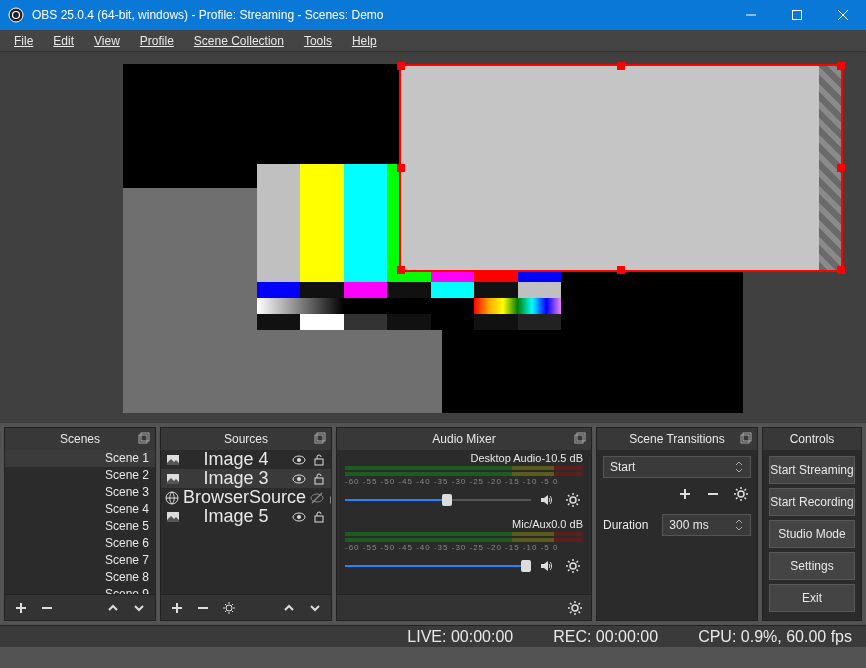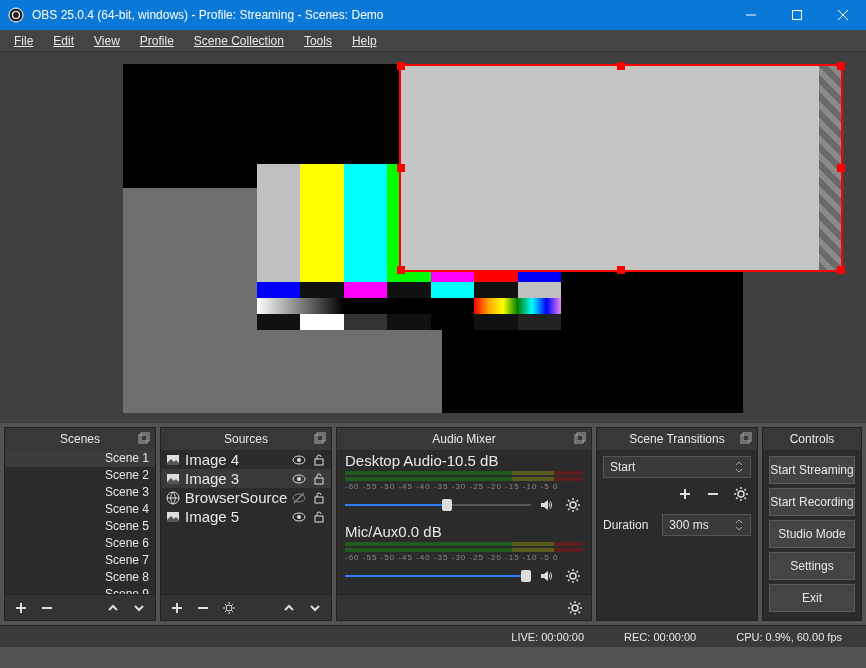--- a/index.html
+++ b/index.html
@@ -38,44 +38,44 @@
   .dock-body { flex: 1; overflow: hidden; }
   .dock-toolbar { height: 26px; background: #333; display: flex; align-items: center; gap: 6px; padding: 0 6px; border-top: 1px solid #222; }
   .iconbtn { width: 20px; height: 20px; display: flex; align-items: center; justify-content: center; color: #e8e8e8; }
   
   .scene-list .scene-row { height: 17px; padding: 1px 6px; font-size: 12px; line-height: 15px; text-align: right; }
   .scene-list .scene-row.selected { background: #3b3b3b; }
   
   .source-list .source-row { height: 19px; display: flex; align-items: center; padding: 0 4px; gap: 4px; }
   .source-list .source-row.selected { background: #3a3a3a; }
   .source-list .src-icon { width: 16px; height: 16px; display:flex; align-items:center; justify-content:center; }
-  .source-list .src-label { flex: 1; font-size: 15px; }
+  .source-list .src-label { flex: 1; font-size: 18px; text-align: center; }
   .source-list .vis-icon, .source-list .lock-icon { width: 16px; height: 16px; display:flex;align-items:center;justify-content:center; }
   
   .mixer-ch { padding: 2px 8px 6px 8px; }
-  .mixer-ch .ch-head { display:flex; justify-content:flex-start; font-size:15px; }
+  .mixer-ch .ch-head { display:flex; justify-content:flex-end; font-size:11px; }
   .meter { height: 4px; background: linear-gradient(to right,#0c0 0 70%,#cc0 70% 88%,#c00 88% 100%); margin-top:2px; }
   .meter.dim { opacity: .3; }
   .ticks { font-size: 8px; color:#888; letter-spacing:1px; margin-top:1px; }
   .mix-ctrl { display:flex; align-items:center; gap:6px; margin-top:4px; }
   .slider { flex:1; height:6px; position:relative; }
   .slider-track { position:absolute; top:2px; left:0; right:0; height:2px; background:#555; }
   .slider-fill { position:absolute; top:2px; left:0; height:2px; background:#2a7fff; }
   .slider-thumb { position:absolute; top:-3px; width:10px; height:12px; background:#ddd; border-radius:2px; }
   
   .trans-body { padding: 6px; font-size:12px; }
   .combo { height:22px; background:#3a3a3a; border:1px solid #555; display:flex; align-items:center; padding:0 6px; justify-content:space-between; }
   .trans-row2 { display:flex; justify-content:flex-end; gap:8px; margin-top:6px; align-items:center; }
   .dur-row { display:flex; align-items:center; gap:14px; margin-top:10px; }
   .spin { flex:1; height:22px; background:#3a3a3a; border:1px solid #555; display:flex; align-items:center; padding:0 6px; justify-content:space-between;}
   
   .controls-body { padding:6px; display:flex; flex-direction:column; gap:4px; }
   .btn { height:28px; background:#444; border:1px solid #5a5a5a; display:flex; align-items:center; justify-content:center; font-size:12px; }
   
-  .statusbar { height: 22px; background:#3a3a3a; display:flex; align-items:center; justify-content:flex-end; gap:40px; padding:0 24px; font-size:11px; border-top:1px solid #222;}
+  .statusbar { height: 22px; background:#3a3a3a; display:flex; align-items:center; justify-content:flex-end; gap:40px; padding:0 14px; font-size:16px; border-top:1px solid #222;}
 </style>
 </head>
 <body>
 
 <div class="titlebar">
   <svg class="app-icon" viewBox="0 0 16 16">
       <circle cx="8" cy="8" r="7" fill="#222" stroke="#fff" stroke-width="1"></circle>
       <circle cx="8" cy="8" r="3.5" fill="none" stroke="#fff" stroke-width="1.2"></circle>
     </svg>
   <span class="title-text">OBS 25.0.4 (64-bit, windows) - Profile: Streaming - Scenes: Demo</span>

